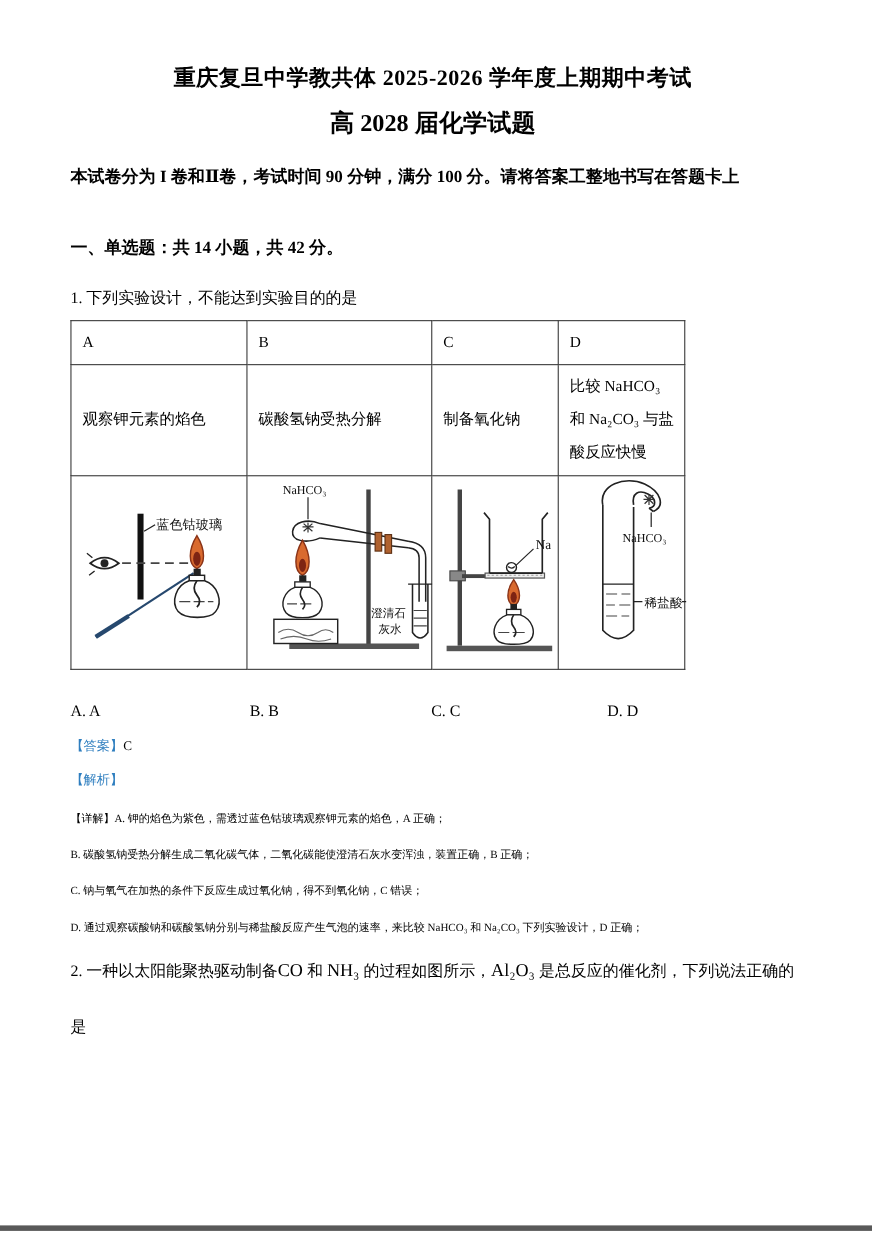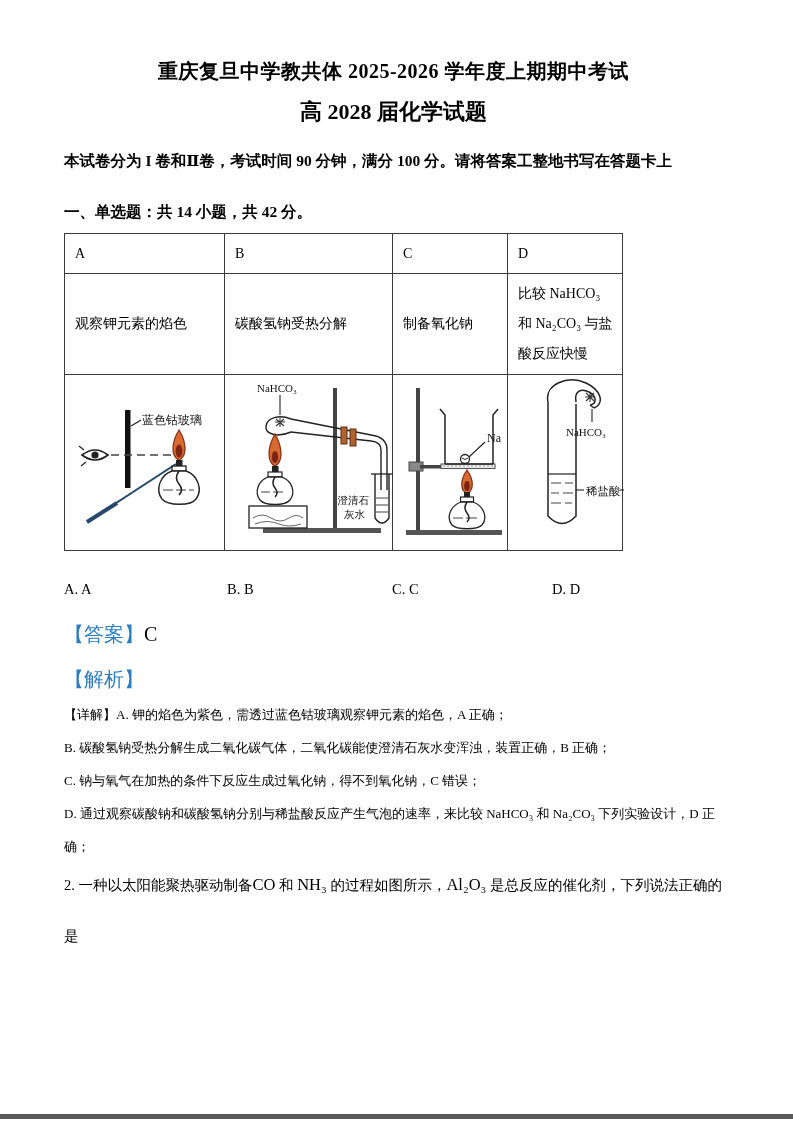--- a/index.html
+++ b/index.html
@@ -19,21 +19,21 @@
     line-height: 30px; letter-spacing: 0.5px;
   }
   .title2 {
     text-align: center; font-size: 22px; font-weight: bold;
     line-height: 28px; margin-top: 12px;
   }
   .intro {
     margin-top: 22px; font-size: 15.5px; font-weight: bold; line-height: 26px;
   }
   .section-heading {
-    margin-top: 26px; font-size: 15.5px; font-weight: bold; line-height: 24px;
+    margin-top: 40px; font-size: 15.5px; font-weight: bold; line-height: 24px;
   }
   .stem { margin-top: 22px; font-size: 14.5px; line-height: 22px; }
 
   table.exp-table {
     border-collapse: collapse; margin-top: 9px;
     table-layout: fixed; width: 558px;
   }
   table.exp-table td {
     border: 1.6px solid #3a3a3a; padding: 2px 8px 2px 10px;
     font-size: 14px; vertical-align: middle;
@@ -43,43 +43,44 @@
   .diagram-row td { height: 176px; padding: 3px 2px; text-align: center; }
   .col-a { width: 160px; } .col-b { width: 168px; }
   .col-c { width: 115px; } .col-d { width: 115px; }
 
   svg text { font-family: "Liberation Serif", "DejaVu Serif", serif; fill: #111; }
 
   .options-row { margin-top: 27px; font-size: 14.5px; line-height: 22px; }
   .options-row span { display: inline-block; }
   .opt-a { width: 163px; } .opt-b { width: 165px; } .opt-c { width: 160px; }
 
-  .answer-line, .analysis-line { margin-top: 23px; font-size: 20px; line-height: 22px; }
+  .answer-line, .analysis-line { margin-top: 9px; font-size: 12px; line-height: 22px; }
   .blue { color: #2E7EBF; }
-  .detail { margin: 0; font-size: 13px; line-height: 33px; }
+  .detail { margin: 0; font-size: 10px; line-height: 33px; }
   .detail-first { margin-top: 8px; }
   .q2 { margin-top: 4px; font-size: 14.5px; line-height: 36px; }
   .formula { font-size: 16.5px; font-family: Liberation Serif, serif; }
   .q2-cont { margin-top: 0; font-size: 14.5px; line-height: 36px; }
 
   .bottom-bar {
     position: absolute; left: 0; right: 0; bottom: 3px; height: 5px;
     background: #595959;
   }
 </style>
 </head>
 <body>
 
 <div class="content">
 
   <div class="title1">重庆复旦中学教共体 2025-2026 学年度上期期中考试</div>
   <div class="title2">高 2028 届化学试题</div>
   <div class="intro">本试卷分为 I 卷和Ⅱ卷，考试时间 90 分钟，满分 100 分。请将答案工整地书写在答题卡上</div>
   <div class="section-heading">一、单选题：共 14 小题，共 42 分。</div>
 
+  <div class="stem">1. 下列实验设计，不能达到实验目的的是</div>
 
   <table class="exp-table">
     <tbody>
         <tr class="hdr-row">
       <td class="col-a">A</td>
       <td class="col-b">B</td>
       <td class="col-c">C</td>
       <td class="col-d">D</td>
     </tr>
     <tr class="purpose-row">

